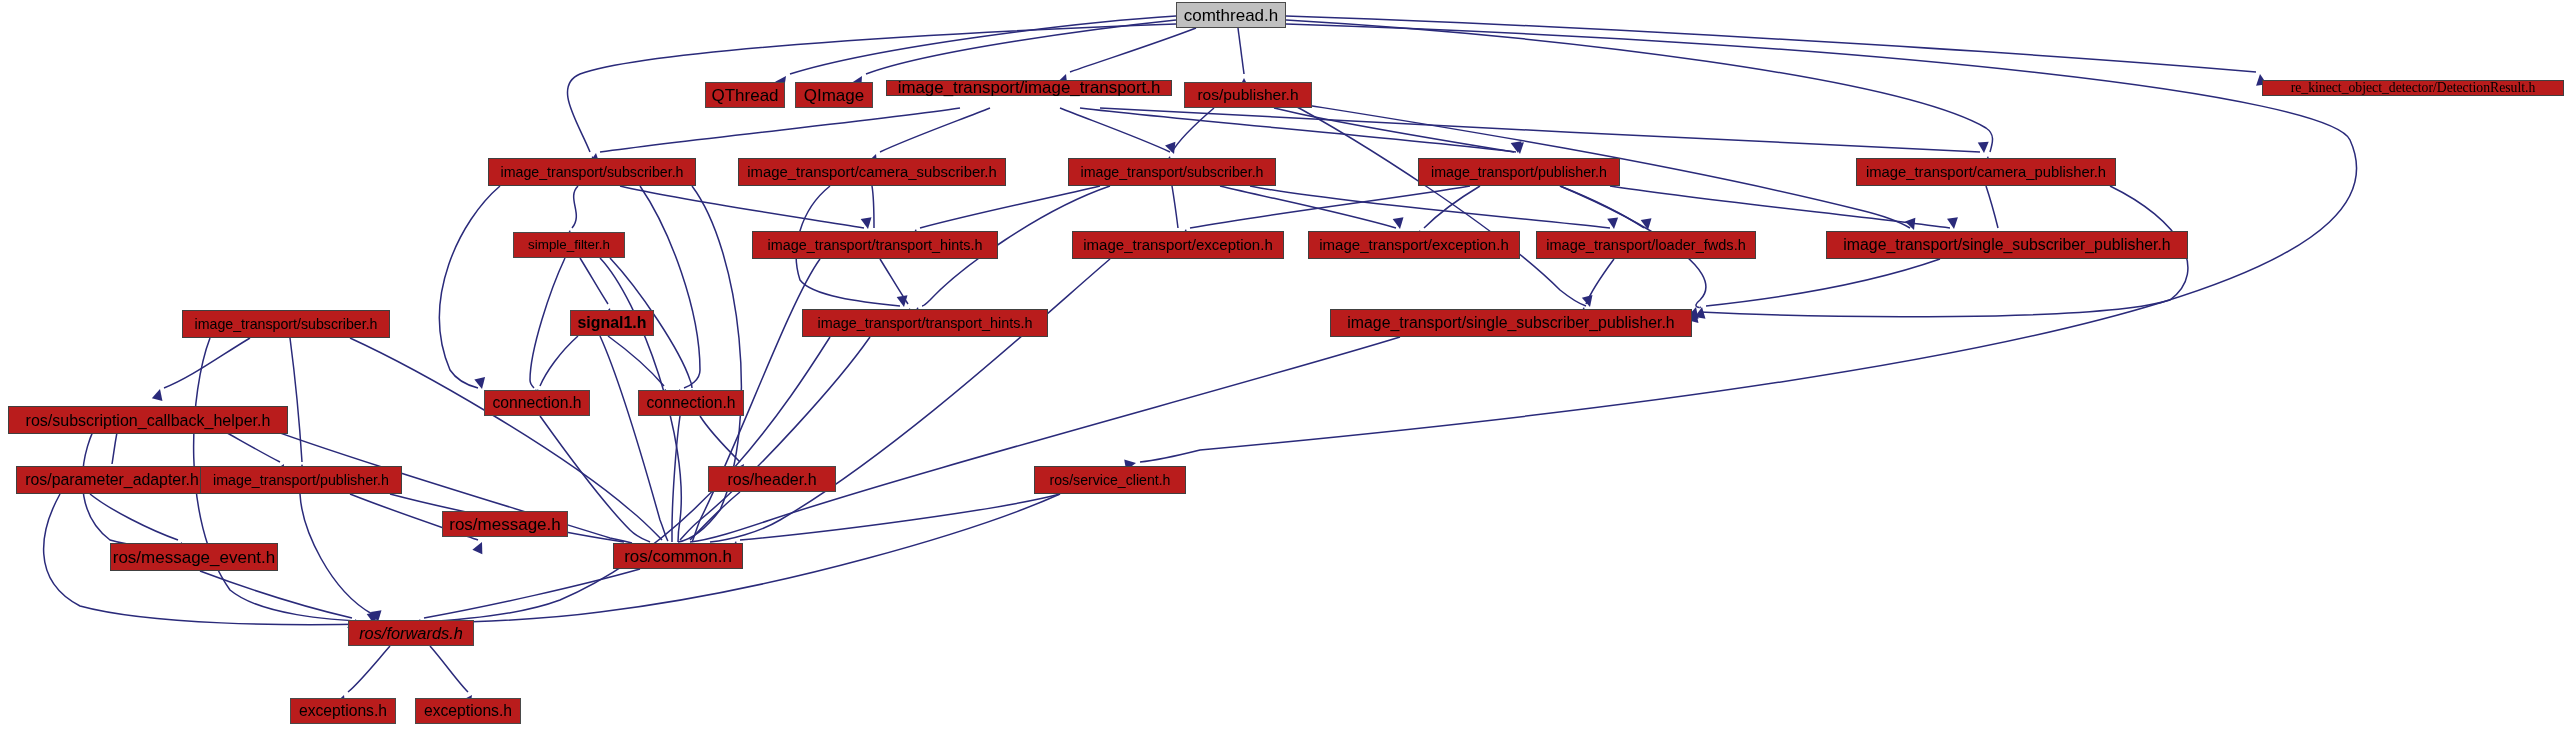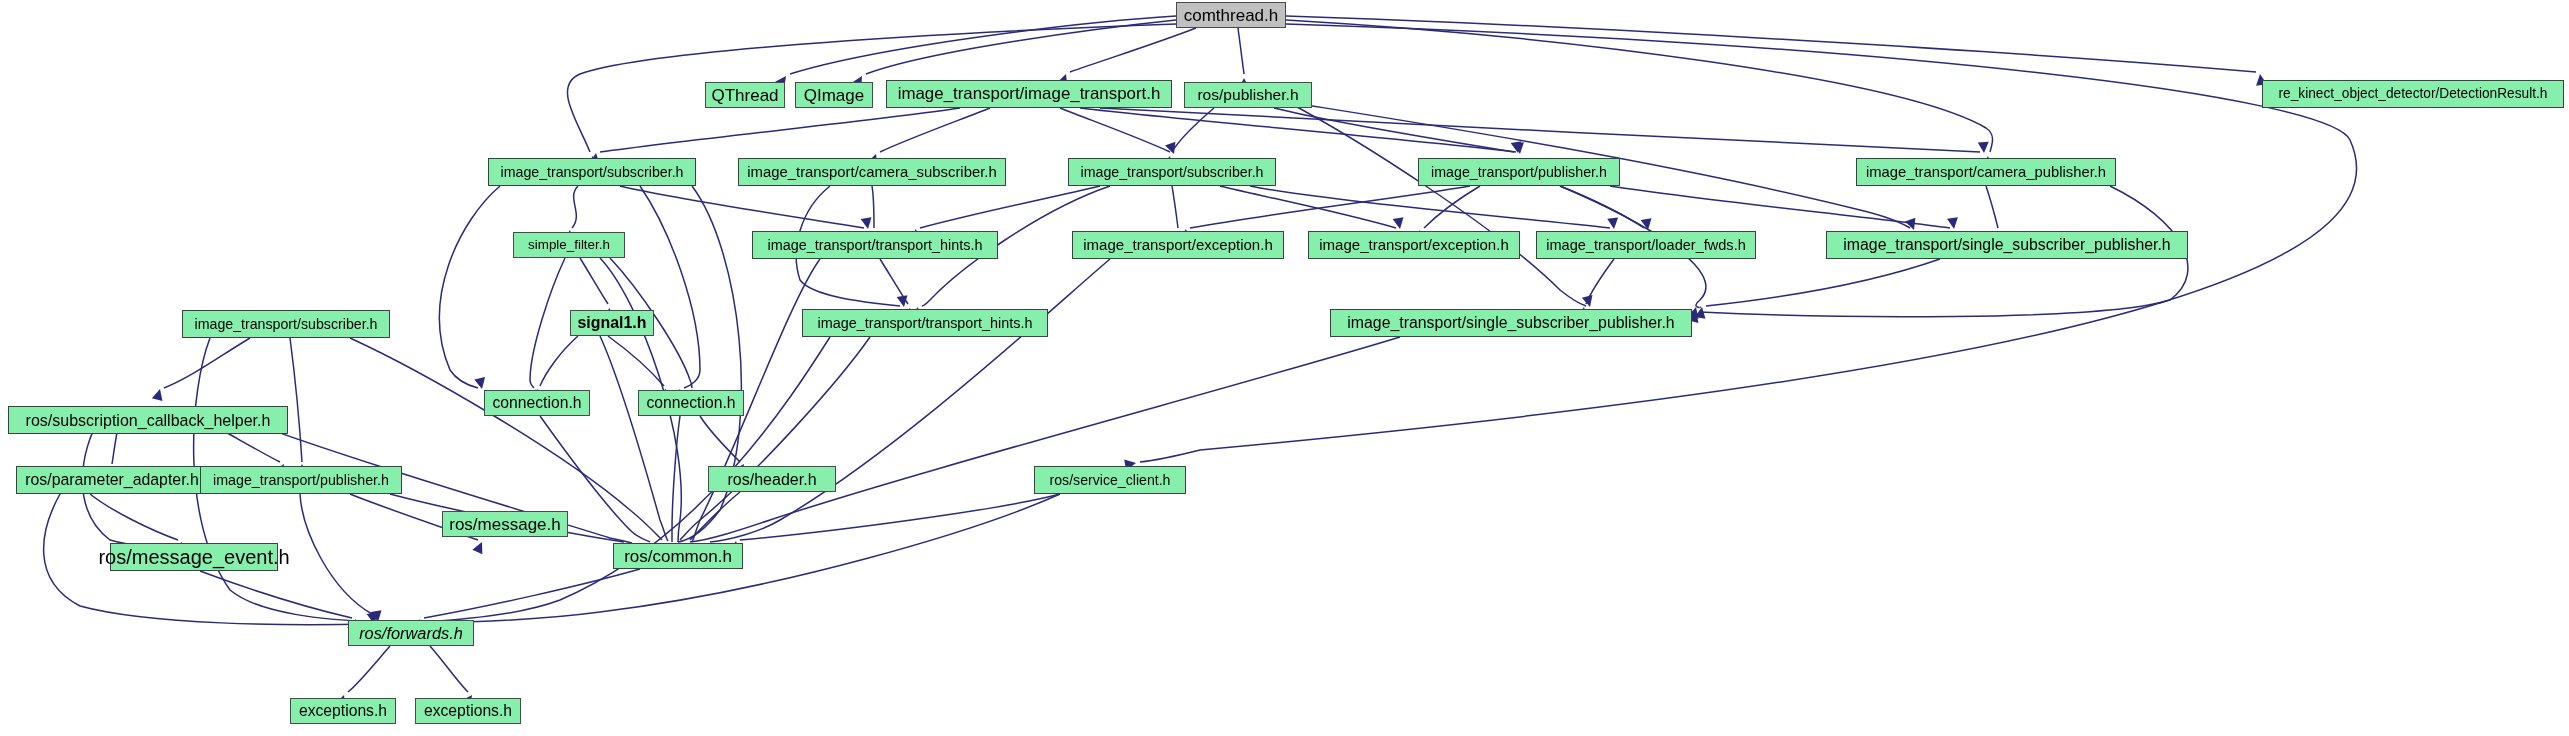--- a/index.html
+++ b/index.html
@@ -20,21 +20,21 @@
     position: absolute;
     left: 0;
     top: 0;
     width: 2569px;
     height: 736px;
     pointer-events: none;
   }
   .node {
     position: absolute;
     box-sizing: border-box;
-    background: #86efac;
+    background: #b91c1c;
     border: 1.6px solid #404040;
     color: #000000;
     font-size: 17px;
     line-height: 1;
     white-space: nowrap;
     display: flex;
     align-items: center;
     justify-content: center;
     padding: 0 9px;
     height: 28px;
@@ -210,27 +210,27 @@
   <div id="nodes-layer">
       <div class="node root thin" title="comthread.h" style="left: 1176px; top: 2px; width: 110px; height: 26px;">
         <span class="node-label">comthread.h</span>
       </div>
       <div class="node thin" title="QThread" style="left: 705px; top: 82px; width: 80px; height: 26px;">
         <span class="node-label">QThread</span>
       </div>
       <div class="node thin" title="QImage" style="left: 795px; top: 82px; width: 78px; height: 26px;">
         <span class="node-label">QImage</span>
       </div>
-      <div class="node" title="image_transport/image_transport.h" style="left: 886px; top: 80px; width: 286px; height: 28px;">
+      <div class="node" title="image_transport/image_transport.h" style="left: 886px; top: 80px; width: 286px; height: 16px;">
         <span class="node-label" style="font-size: 16.8821px;">image_transport/image_transport.h</span>
       </div>
       <div class="node thin" title="ros/publisher.h" style="left: 1184px; top: 82px; width: 128px; height: 26px;">
         <span class="node-label" style="font-size: 15.5663px;">ros/publisher.h</span>
       </div>
-      <div class="node" title="re_kinect_object_detector/DetectionResult.h" style="left: 2262px; top: 80px; width: 302px; height: 28px;">
+      <div class="node" title="re_kinect_object_detector/DetectionResult.h" style="left: 2262px; top: 80px; width: 302px; height: 16px; font-family: Liberation Serif, serif;">
         <span class="node-label" style="font-size: 13.7181px;">re_kinect_object_detector/DetectionResult.h</span>
       </div>
       <div class="node" title="image_transport/subscriber.h" style="left: 488px; top: 158px; width: 208px; height: 28px;">
         <span class="node-label" style="font-size: 14.191px;">image_transport/subscriber.h</span>
       </div>
       <div class="node" title="image_transport/camera_subscriber.h" style="left: 738px; top: 158px; width: 268px; height: 28px;">
         <span class="node-label" style="font-size: 14.864px;">image_transport/camera_subscriber.h</span>
       </div>
       <div class="node" title="image_transport/subscriber.h" style="left: 1068px; top: 158px; width: 208px; height: 28px;">
         <span class="node-label" style="font-size: 14.191px;">image_transport/subscriber.h</span>
@@ -286,21 +286,21 @@
       <div class="node" title="image_transport/publisher.h" style="left: 200px; top: 466px; width: 202px; height: 28px;">
         <span class="node-label" style="font-size: 14.2615px;">image_transport/publisher.h</span>
       </div>
       <div class="node thin" title="ros/header.h" style="left: 708px; top: 466px; width: 128px; height: 26px;">
         <span class="node-label" style="font-size: 16.0442px;">ros/header.h</span>
       </div>
       <div class="node" title="ros/service_client.h" style="left: 1034px; top: 466px; width: 152px; height: 28px;">
         <span class="node-label" style="font-size: 14.1325px;">ros/service_client.h</span>
       </div>
       <div class="node" title="ros/message_event.h" style="left: 110px; top: 543px; width: 168px; height: 28px;">
-        <span class="node-label" style="font-size: 20px;">ros/message_event.h</span>
+        <span class="node-label" style="font-size: 17px;">ros/message_event.h</span>
       </div>
       <div class="node thin" title="ros/message.h" style="left: 442px; top: 511px; width: 126px; height: 26px;">
         <span class="node-label">ros/message.h</span>
       </div>
       <div class="node" title="ros/common.h" style="left: 613px; top: 543px; width: 130px; height: 26px;">
         <span class="node-label">ros/common.h</span>
       </div>
       <div class="node thin" title="ros/forwards.h" style="left: 348px; top: 620px; width: 126px; height: 26px;">
         <span class="node-label" style="font-size: 16.3855px; font-style: italic;">ros/forwards.h</span>
       </div>

